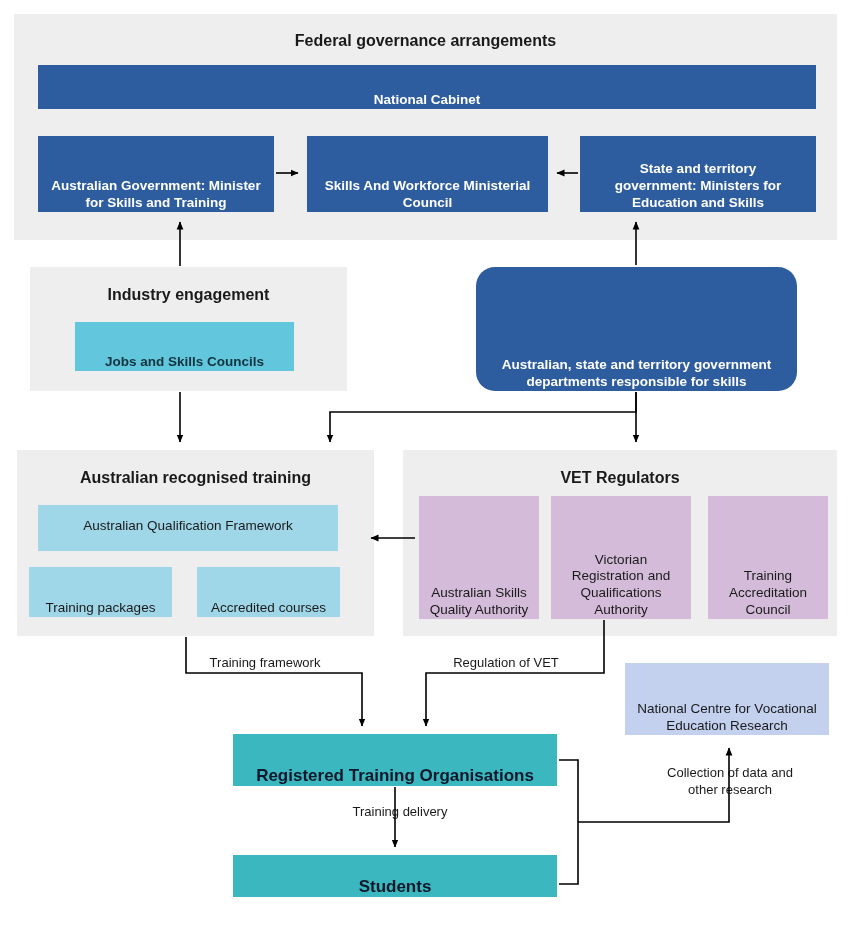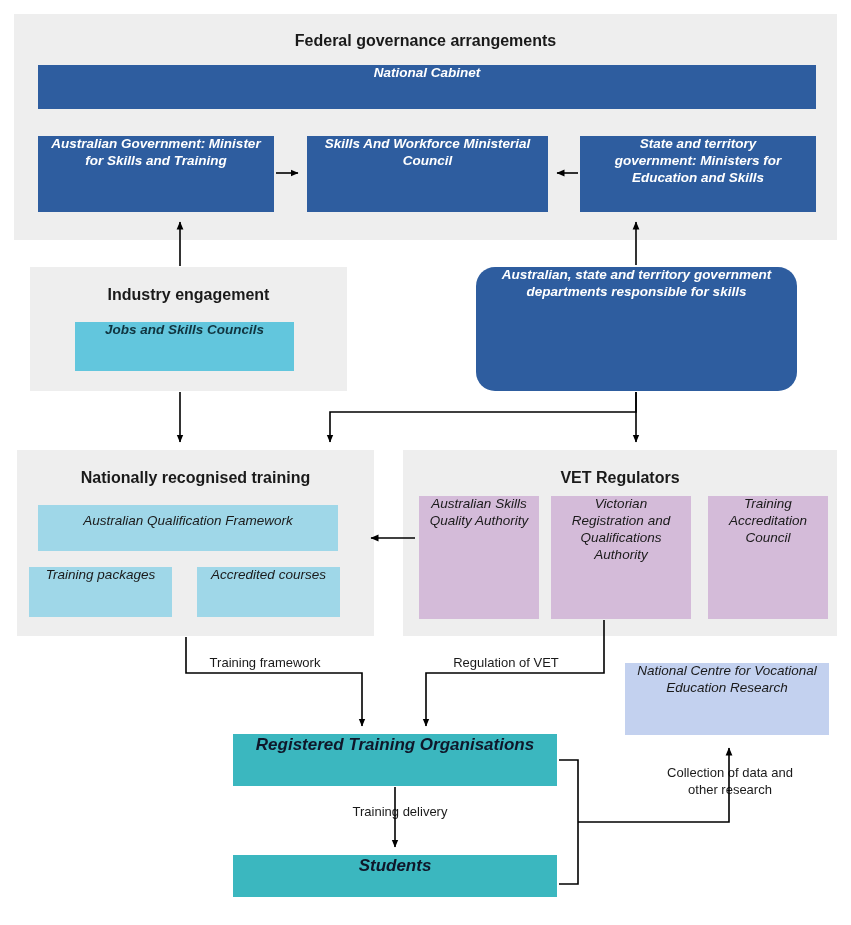--- a/index.html
+++ b/index.html
@@ -26,25 +26,24 @@
   .panel-title {
     text-align: center;
     font-weight: bold;
     font-size: 16px;
     color: #1a1a1a;
   }
   .box {
     position: absolute;
     box-sizing: border-box;
     display: flex;
-    align-items: flex-start;
+    align-items: flex-end;
     justify-content: center;
     text-align: center;
     line-height: 1.25;
-    font-style: italic;
   }
   .blue-dark {
     background: #2e5d9f;
     color: #ffffff;
     font-weight: bold;
     font-size: 13.5px;
   }
   .blue-light {
     background: #9fd7e8;
     color: #1a1a1a;
@@ -119,24 +118,24 @@
 
   <div class="box blue-light-bold" style="left:75px; top:322px; width:219px; height:49px;">
     <span>Jobs and Skills Councils</span>
   </div>
 
   <div class="box blue-dark" style="left:476px; top:267px; width:321px; height:124px; padding:0 22px;border-radius:19px;">
     <span>Australian, state and territory government departments responsible for skills</span>
   </div>
 
   <div class="panel" style="left:17px; top:450px; width:357px; height:186px;">
-    <div class="panel-title" style="position:absolute; left:0; top:19px; width:357px;">Nationally recognised training</div>
-  </div>
-
-  <div class="box blue-light" style="left:38px; top:505px; width:300px; height:46px; padding:8px 10px;">
+    <div class="panel-title" style="position:absolute; left:0; top:19px; width:357px;">Australian recognised training</div>
+  </div>
+
+  <div class="box blue-light" style="left:38px; top:505px; width:300px; height:46px; padding:16px 10px;">
     <span>Australian Qualification Framework</span>
   </div>
 
   <div class="box blue-light" style="left:29px; top:567px; width:143px; height:50px; padding:0 8px;">
     <span>Training packages</span>
   </div>
 
   <div class="box blue-light" style="left:197px; top:567px; width:143px; height:50px; padding:0 8px;">
     <span>Accredited courses</span>
   </div>

